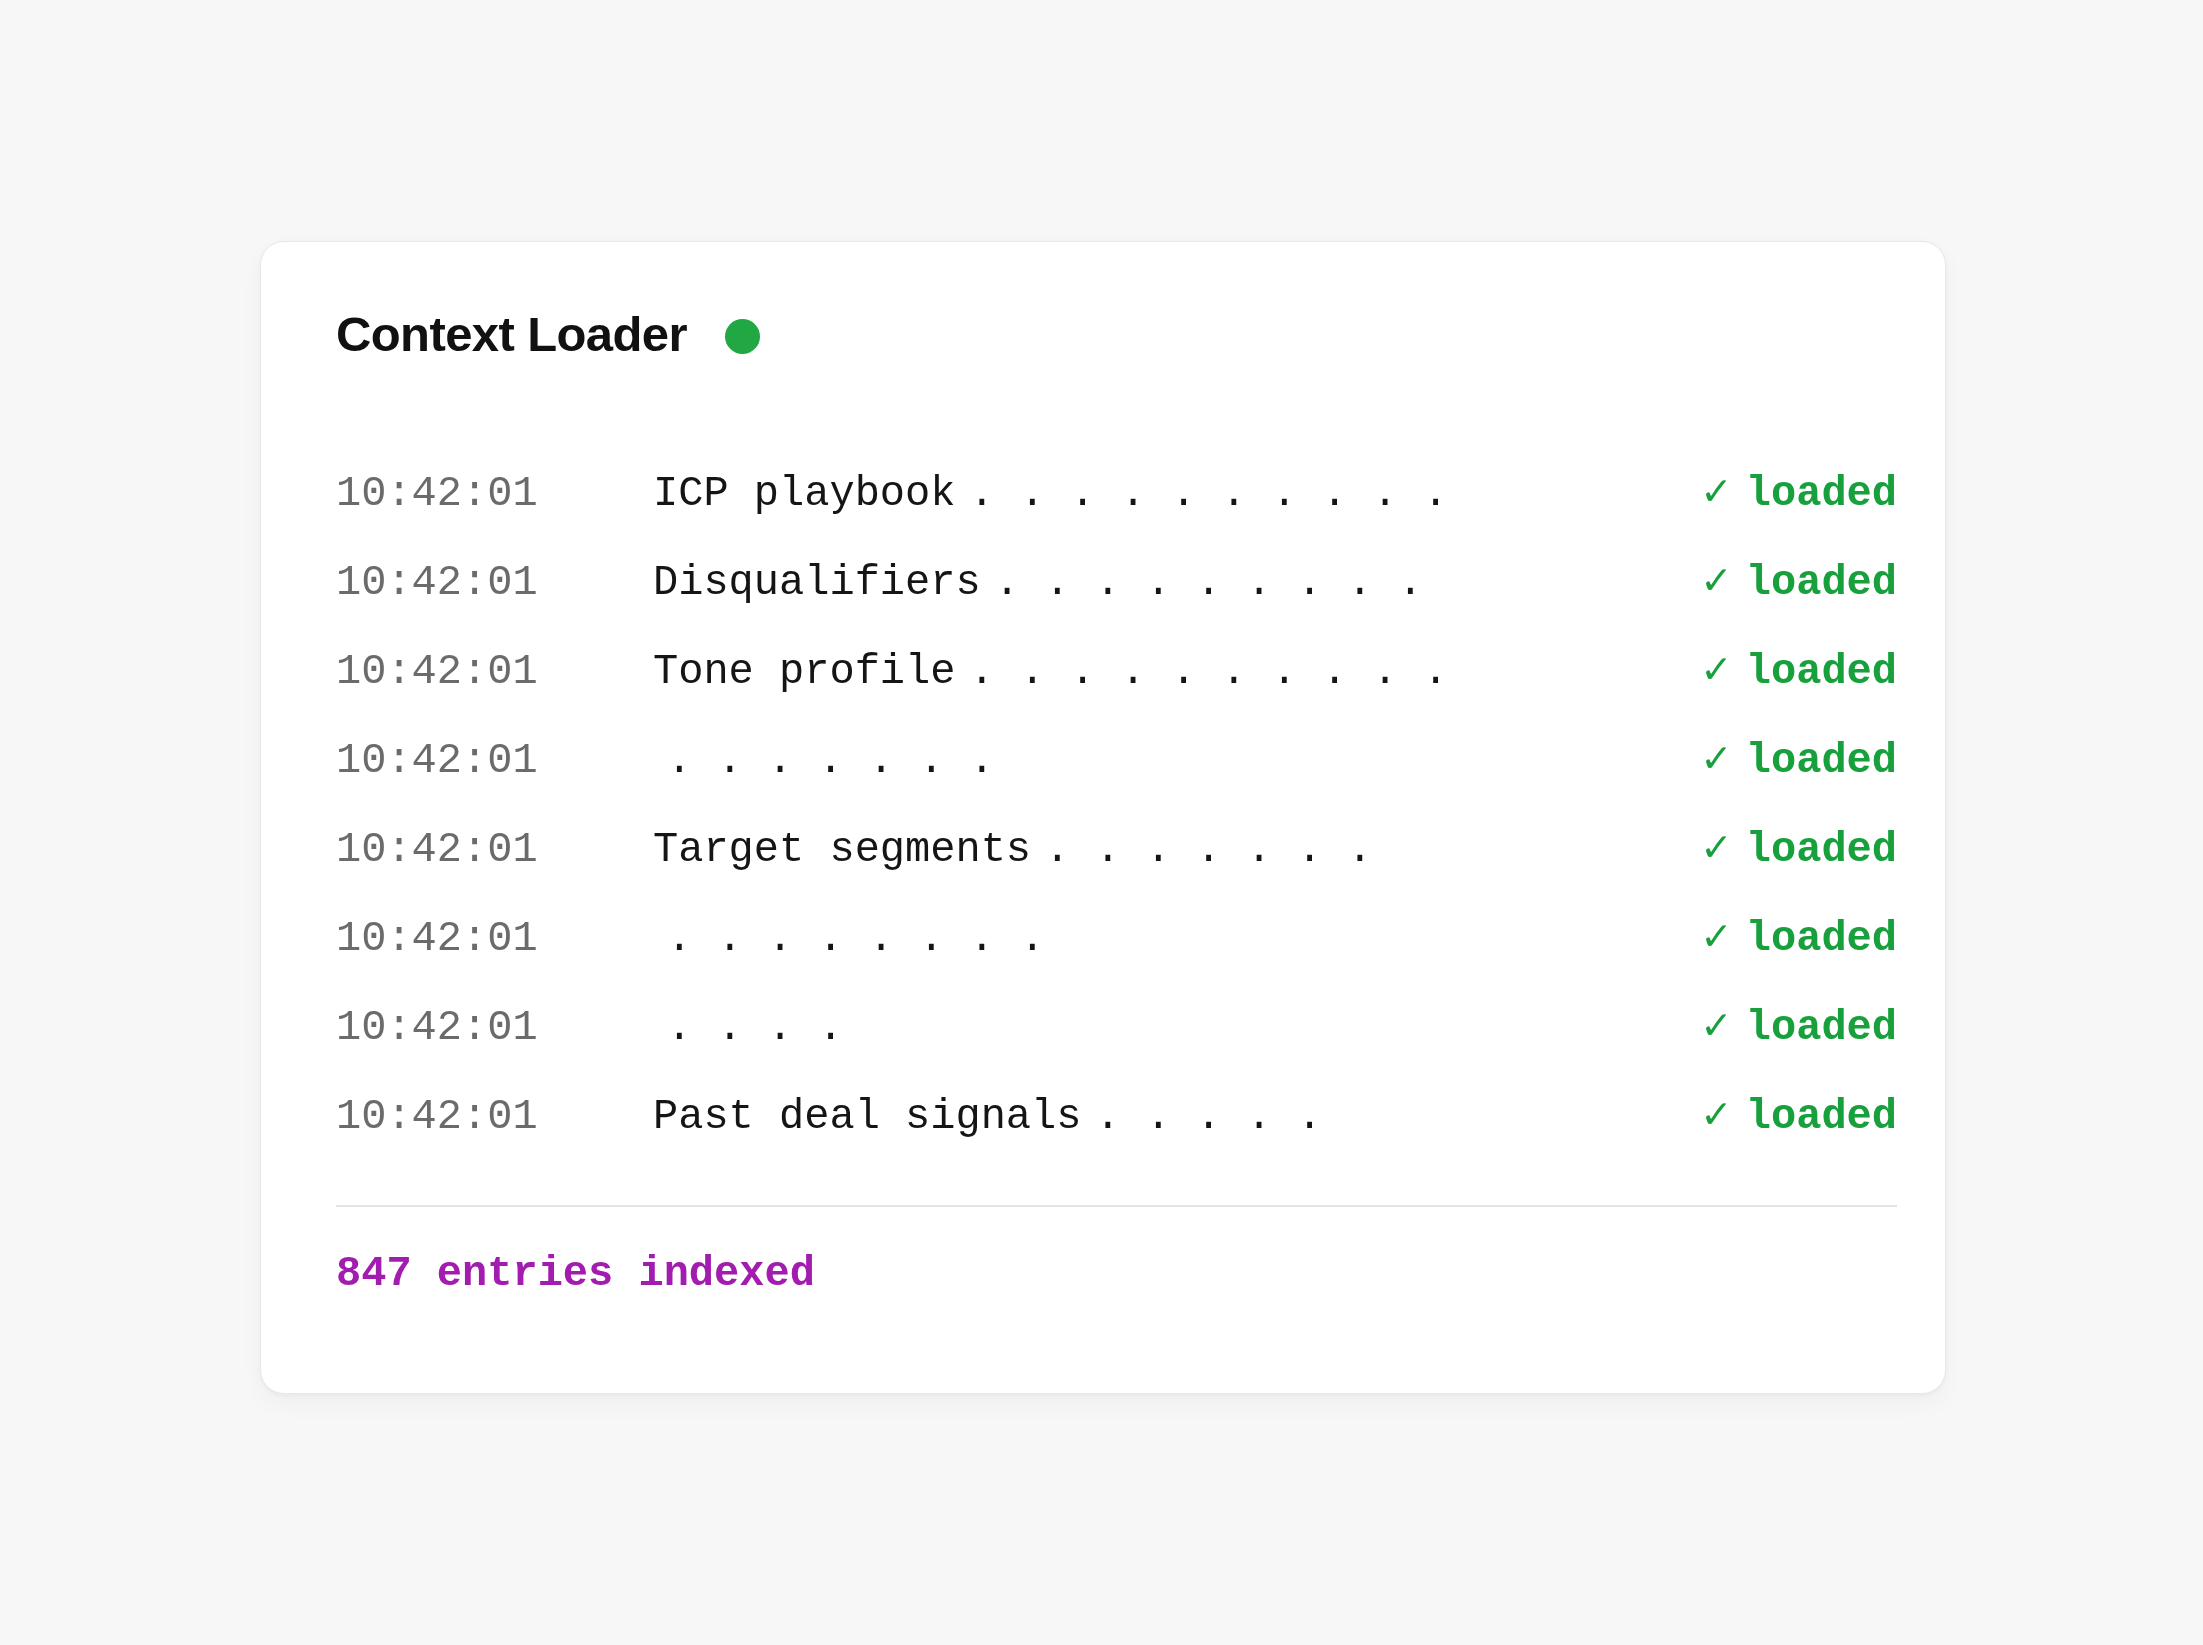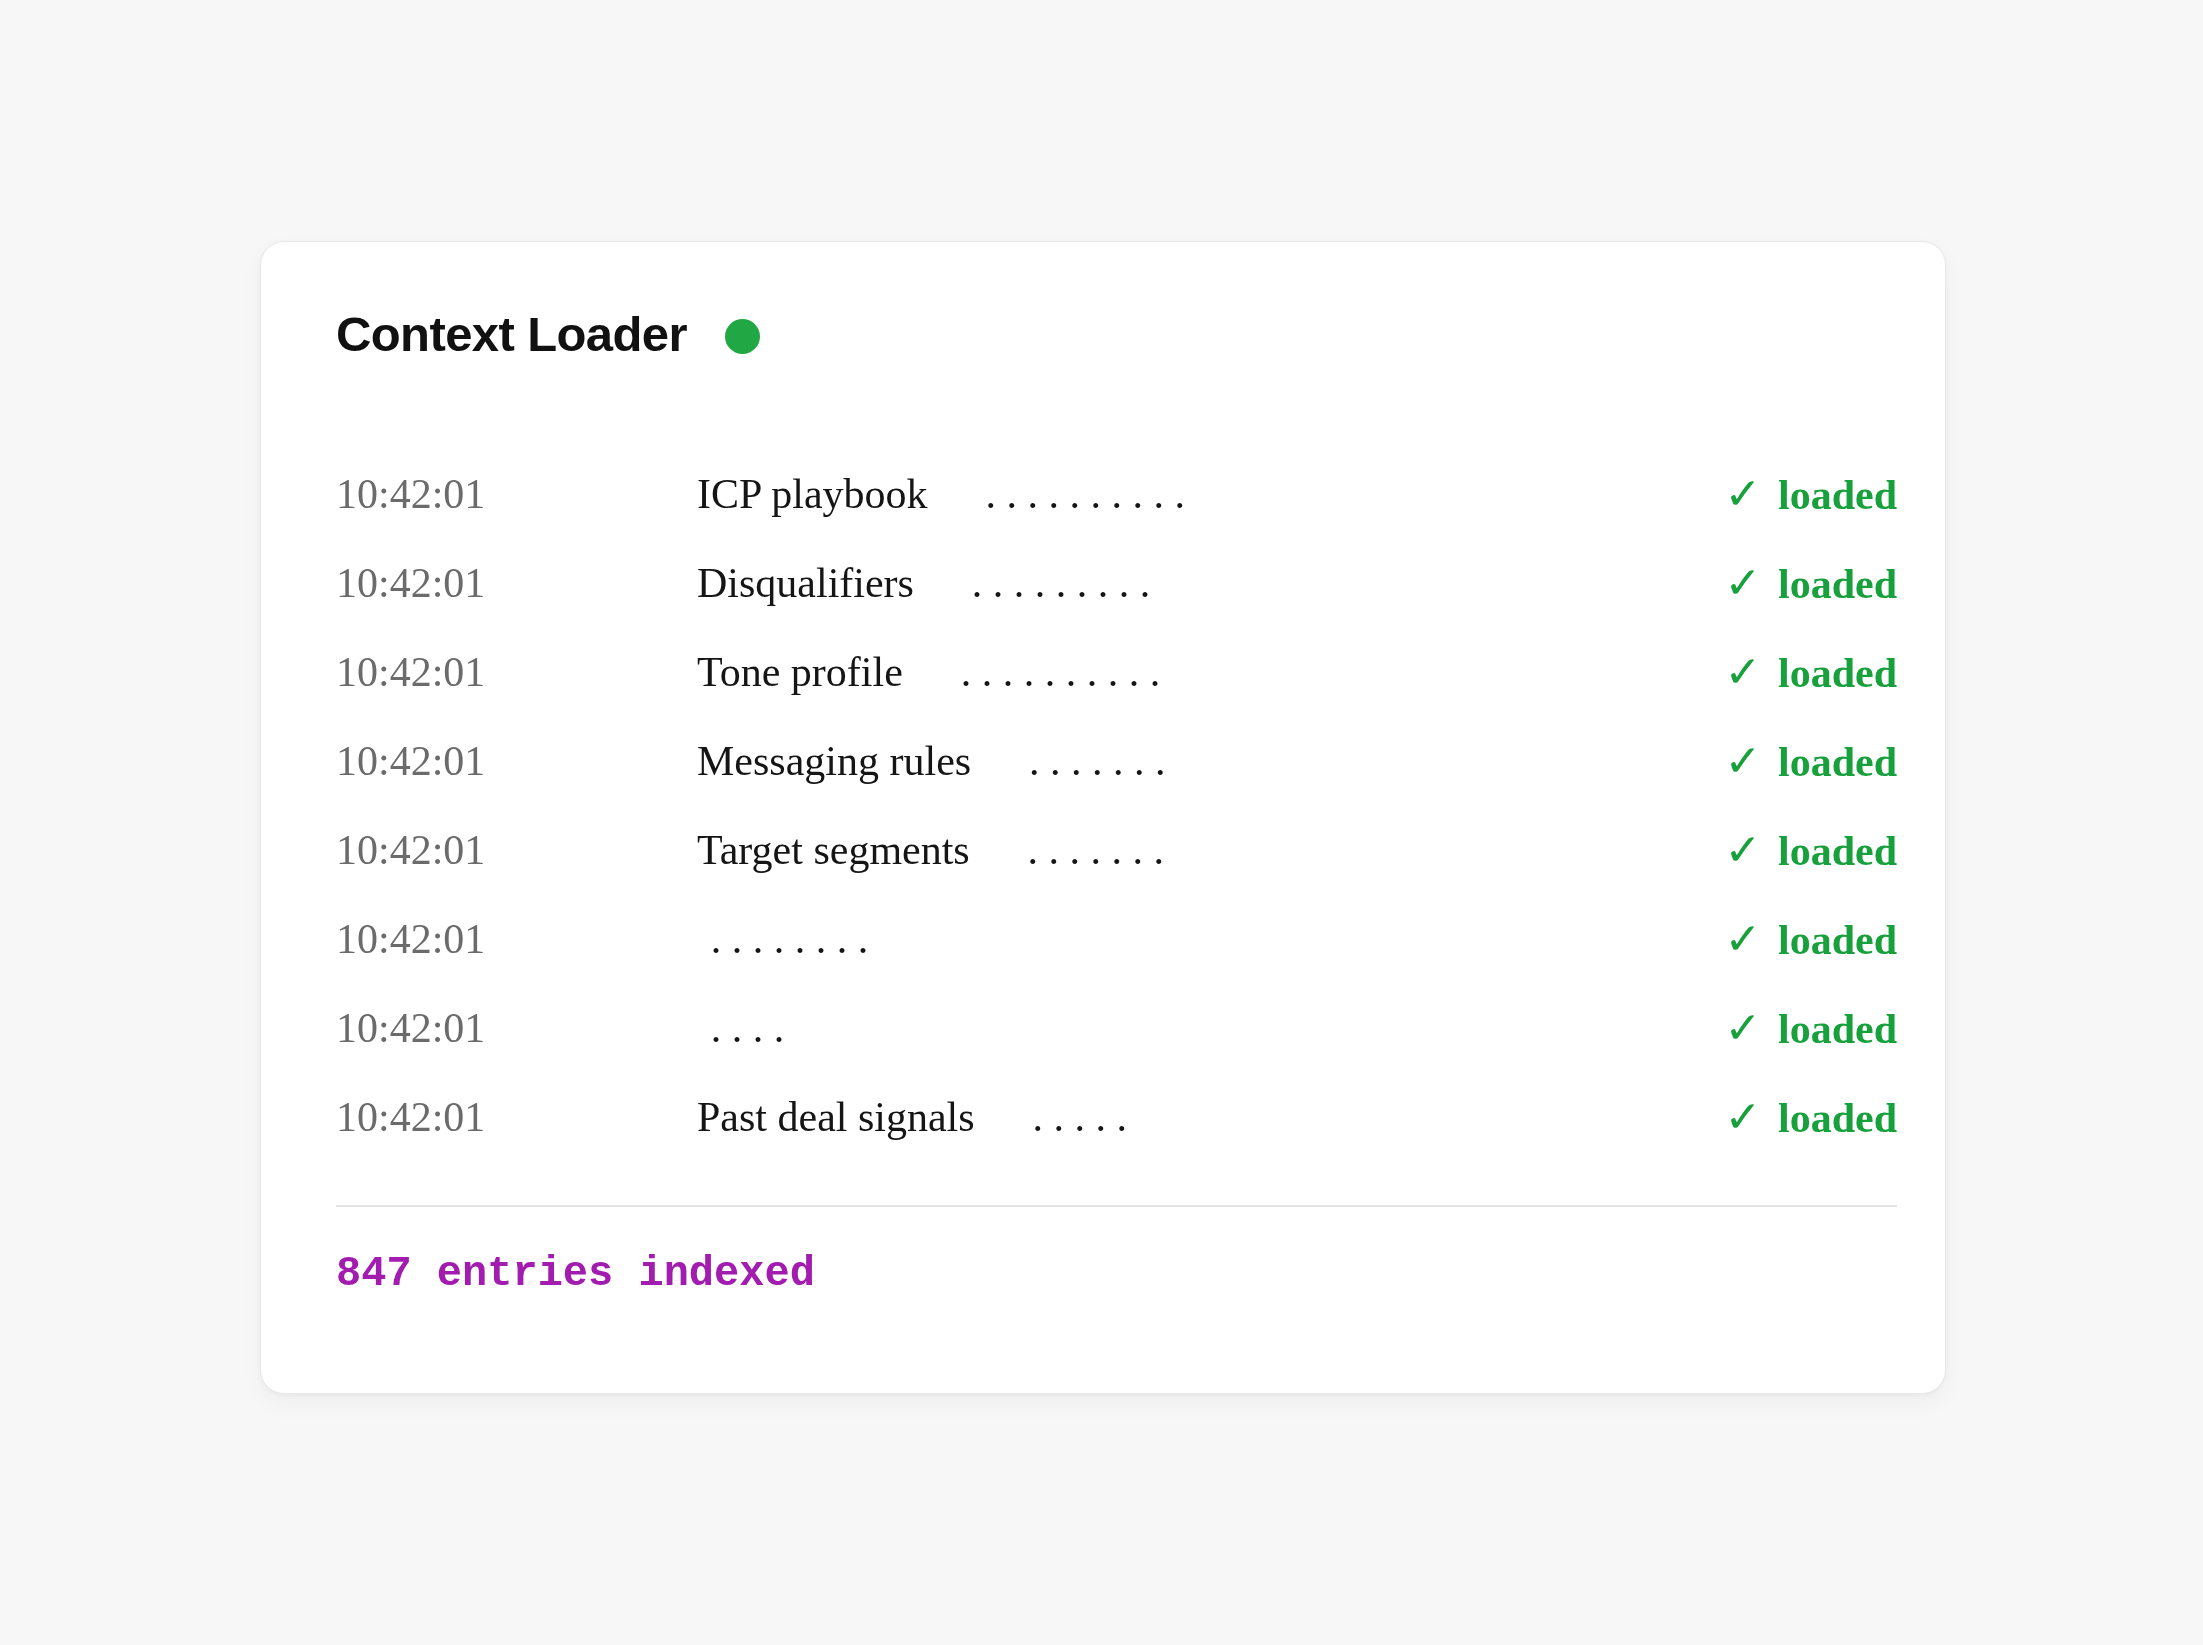--- a/index.html
+++ b/index.html
@@ -64,27 +64,26 @@
 
   
   .log-list {
     position: absolute;
     left: 75px;
     top: 208px;
     width: 1561px;
   }
   .log-row {
     display: flex;
-    align-items: flex-start;
+    align-items: flex-end;
     height: 89px;
-    font-family: Liberation Serif, serif;
+    font-family: Liberation Mono, monospace;
     font-size: 42px;
     line-height: 89px;
     white-space: pre;
-    gap: 44px;
   }
   .log-time {
     color: #6b6b6b;
     flex: none;
     width: 317px;
   }
   .log-label {
     color: #151515;
     flex: none;
   }
@@ -170,21 +169,20 @@
         <span class="log-label">Tone profile</span>
         <span class="log-dots">. . . . . . . . . .</span>
         <span class="log-status">
           <span class="check-icon">✓</span>
           <span>loaded</span>
         </span>
       </div>
 
       <div class="log-row">
         <span class="log-time">10:42:01</span>
-        <span class="log-label">Messaging rules</span>
         <span class="log-dots">. . . . . . .</span>
         <span class="log-status">
           <span class="check-icon">✓</span>
           <span>loaded</span>
         </span>
       </div>
 
       <div class="log-row">
         <span class="log-time">10:42:01</span>
         <span class="log-label">Target segments</span>

